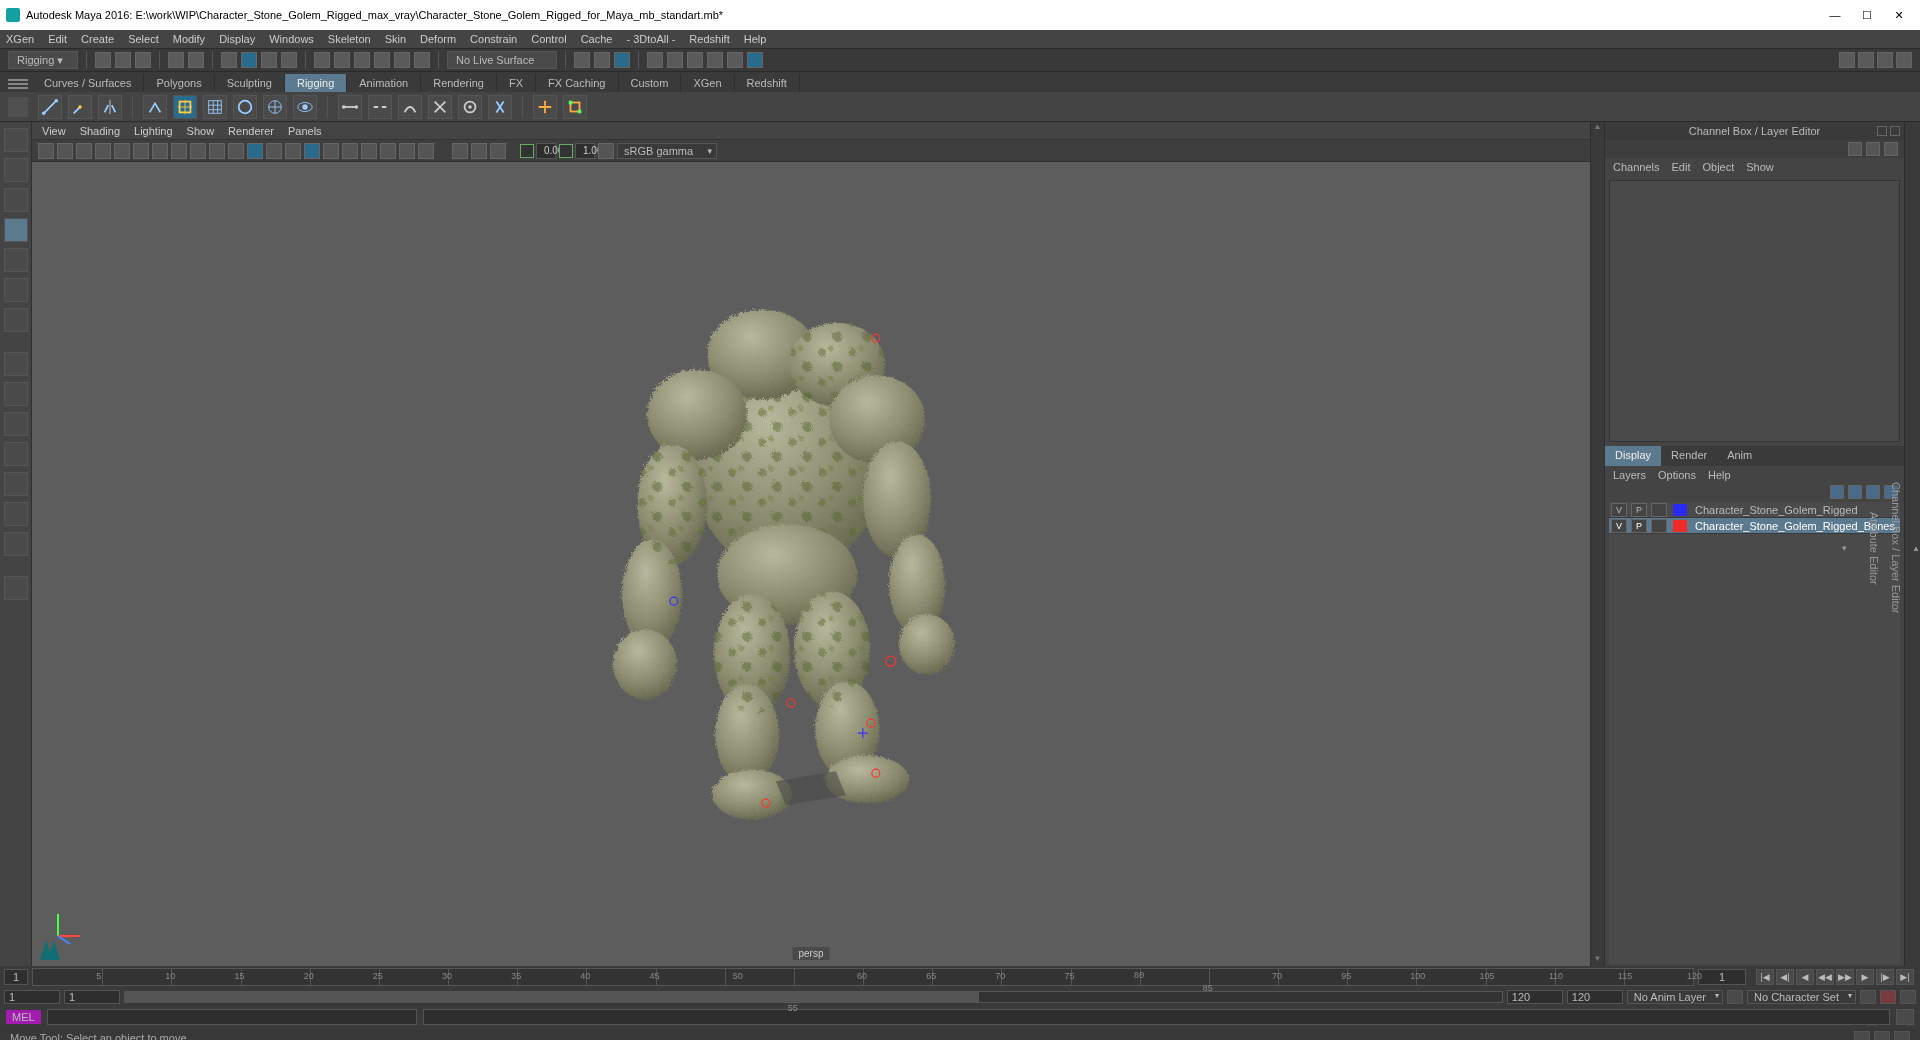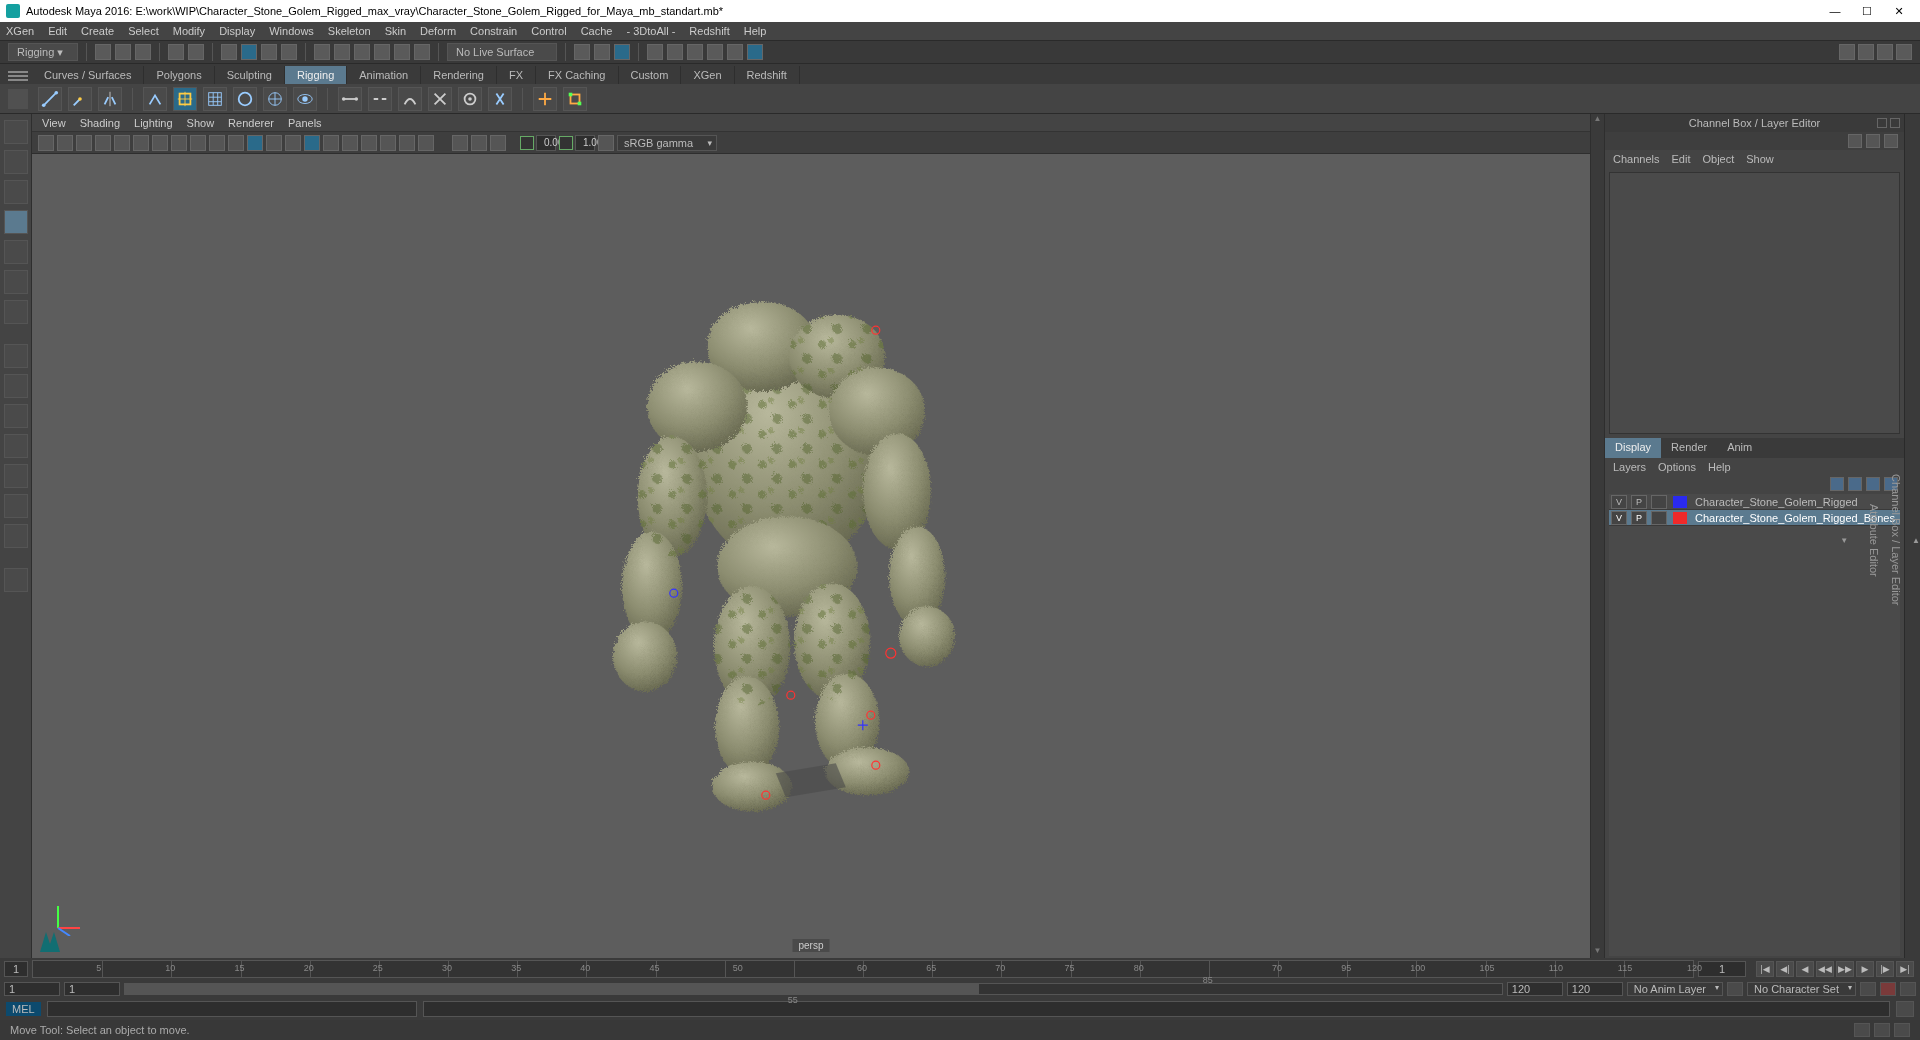--- a/index.html
+++ b/index.html
@@ -1,17 +1,17 @@
 <!DOCTYPE html>
 <html><head>
 <meta charset="utf-8">
 <style>
 * { margin:0; padding:0; box-sizing:border-box; font-family:"Segoe UI",Tahoma,sans-serif; font-size:11px; user-select:none; }
 body { width:1920px; height:1040px; background:#444; color:#bbb; overflow:hidden; position:relative; }
-.titlebar { height:22px; background:#fff; color:#000; display:flex; align-items:center; padding:0 6px; }
+.titlebar { height:30px; background:#fff; color:#000; display:flex; align-items:center; padding:0 6px; }
 .titlebar .tlogo { width:14px; height:14px; background:#14a0a0; border-radius:2px; margin-right:6px; }
 .titlebar .tctl { margin-left:auto; display:flex; gap:18px; padding-right:8px; }
 .titlebar .tctl span { width:14px; text-align:center; cursor:pointer; }
 .menubar { height:18px; background:#444; display:flex; align-items:center; padding:0 6px; gap:14px; color:#ccc; }
 .menubar span { cursor:pointer; }
 .shelfbar { height:24px; background:#393939; display:flex; align-items:center; padding:0 8px; gap:4px; border-top:1px solid #2a2a2a; border-bottom:1px solid #2a2a2a; }
 .shelfbar .sel { height:18px; background:#4a4a4a; border:1px solid #555; padding:0 8px; display:flex; align-items:center; min-width:70px; }
 .shelfbar .sep { width:1px; height:18px; background:#555; margin:0 4px; }
 .shelfbar .ic { width:16px; height:16px; background:#5a5a5a; border:1px solid #666; cursor:pointer; }
 .shelfbar .ic.on { background:#2a6a8a; }
@@ -81,21 +81,21 @@
 .timeslider .pbk{display:flex;gap:2px;margin:0 6px;}
 .timeslider .pbk .pb{width:18px;height:16px;background:#4a4a4a;border:1px solid #555;display:flex;align-items:center;justify-content:center;cursor:pointer;font-size:9px;}
 .rangeslider { height:18px; background:#3a3a3a; display:flex; align-items:center; padding:0 4px; gap:4px;}
 .rangeslider .rbox{width:56px;height:14px;background:#2e2e2e;border:1px solid #555;padding:0 4px;display:flex;align-items:center;}
 .rangeslider .rtrack{flex:1;height:12px;background:#333;border:1px solid #555;position:relative;}
 .rangeslider .rtrack .rhand{position:absolute;left:0;width:62%;top:0;bottom:0;background:#555;}
 .rangeslider .rdd{height:14px;background:#3a3a3a;border:1px solid #555;padding:0 16px 0 6px;min-width:90px;display:flex;align-items:flex-start;position:relative;}
 .rangeslider .rdd::after{content:"▾";position:absolute;right:3px;font-size:8px;}
 .rangeslider .ric{width:16px;height:14px;background:#4a4a4a;border:1px solid #555;cursor:pointer;}
 .cmdline { height:22px; background:#3a3a3a; display:flex; align-items:center; padding:0 6px; gap:6px;}
-.cmdline .cmlab{background:#0c4a6e;padding:1px 6px;}
+.cmdline .cmlab{background:#a21caf;padding:1px 6px;}
 .cmdline .cminp{flex:0 0 370px;height:16px;background:#2e2e2e;border:1px solid #555;}
 .cmdline .cmout{flex:1;height:16px;background:#2e2e2e;border:1px solid #555;}
 .cmdline .cmic{width:18px;height:16px;background:#4a4a4a;border:1px solid #555;}
 .statusbar { height:20px; background:#383838; display:flex; align-items:center; padding:0 10px; color:#aaa;}
 .statusbar .sright{margin-left:auto;display:flex;gap:4px;}
 .statusbar .sic{width:16px;height:14px;background:#4a4a4a;border:1px solid #555;}
 .scrollgutter{width:14px;background:#3a3a3a;border-left:1px solid #2e2e2e;display:flex;flex-direction:column;}
 .scrollgutter .sgar{height:12px;text-align:center;font-size:8px;color:#777;}
 </style>
 </head>
@@ -546,21 +546,21 @@
       <div class="ticklab" style="left: calc(45.8333% - 6px); margin-top: 32px;">55</div>
       <div class="tick" style="left: 50%;"></div>
       <div class="ticklab" style="left: calc(50% - 6px);">60</div>
       <div class="tick" style="left: 54.1667%;"></div>
       <div class="ticklab" style="left: calc(54.1667% - 6px);">65</div>
       <div class="tick" style="left: 58.3333%;"></div>
       <div class="ticklab" style="left: calc(58.3333% - 6px);">70</div>
       <div class="tick" style="left: 62.5%;"></div>
       <div class="ticklab" style="left: calc(62.5% - 6px);">75</div>
       <div class="tick" style="left: 66.6667%;"></div>
-      <div class="ticklab" style="left: calc(66.6667% - 6px);">80</div>
+      <div class="ticklab" style="left: calc(66.6667% - 6px); font-family: Liberation Mono, monospace;">80</div>
       <div class="tick" style="left: 70.8333%;"></div>
       <div class="ticklab" style="left: calc(70.8333% - 6px); margin-top: 12px;">85</div>
       <div class="tick" style="left: 75%;"></div>
       <div class="ticklab" style="left: calc(75% - 6px);">70</div>
       <div class="tick" style="left: 79.1667%;"></div>
       <div class="ticklab" style="left: calc(79.1667% - 6px);">95</div>
       <div class="tick" style="left: 83.3333%;"></div>
       <div class="ticklab" style="left: calc(83.3333% - 6px);">100</div>
       <div class="tick" style="left: 87.5%;"></div>
       <div class="ticklab" style="left: calc(87.5% - 6px);">105</div>

